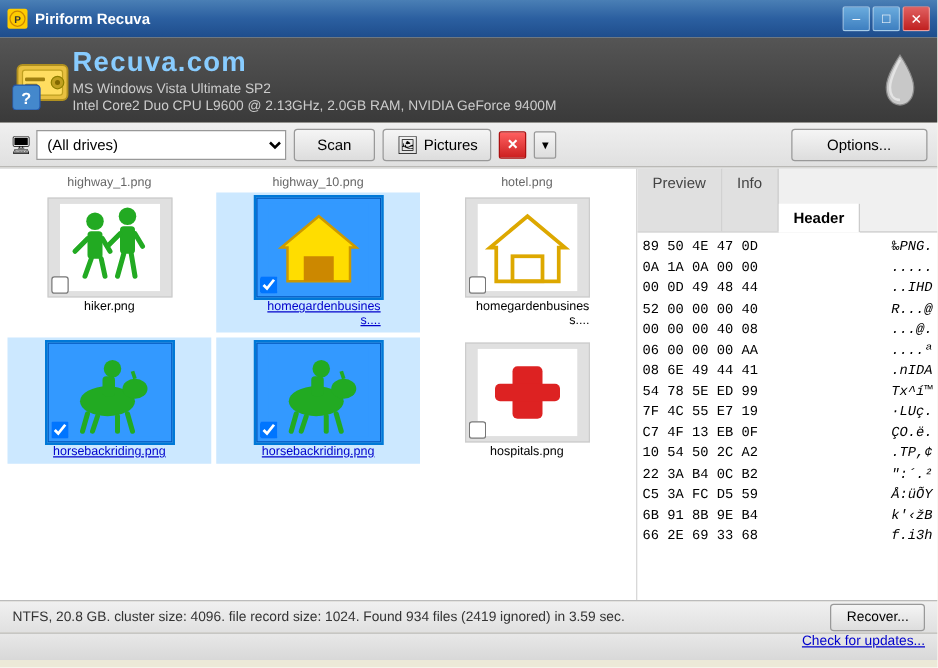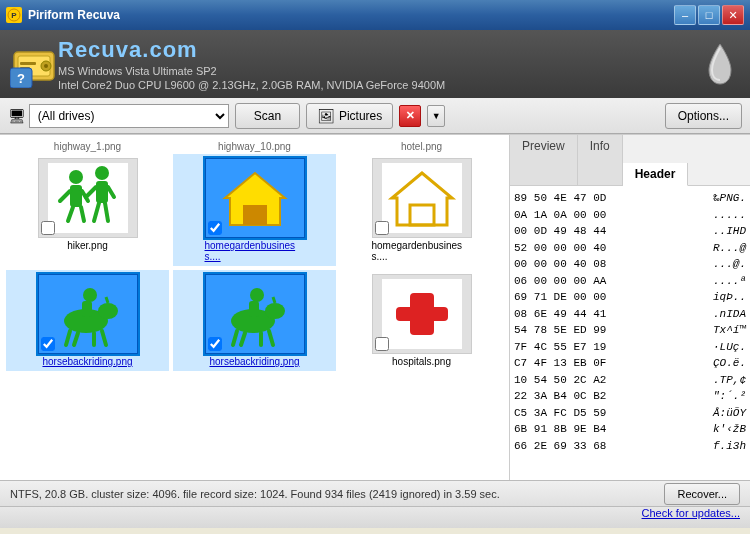--- a/index.html
+++ b/index.html
@@ -80,21 +80,21 @@
     }
     .dropdown-arrow-btn {
       width: 18px; height: 22px;
       background: linear-gradient(to bottom, #f5f5f5, #dddddd);
       border: 1px solid #999; border-radius: 2px;
       font-size: 9px; cursor: pointer;
       display: flex; align-items: center; justify-content: center;
     }
     .toolbar-spacer { flex: 1; }
     .options-btn {
-      height: 26px; padding: 0 12px;
+      height: 26px; padding: 0 28px;
       background: linear-gradient(to bottom, #f5f5f5, #dddddd);
       border: 1px solid #999; border-radius: 3px;
       font-size: 12px; cursor: pointer;
     }
 
     
     .main-content {
       display: flex;
       height: calc(534px - 30px - 68px - 36px - 28px - 26px);
       background: white;
@@ -130,21 +130,21 @@
       display: flex; align-items: center; justify-content: center;
       background: #e0e0e0; border: 1px solid #ccc;
       position: relative; overflow: hidden;
     }
     .file-thumb.selected-bg { background: #3399ff; border-color: #0055bb; }
     .file-checkbox {
       position: absolute; bottom: 2px; left: 2px;
       width: 14px; height: 14px;
     }
     .file-label {
-      font-size: 10px; text-align: left; max-width: 100px;
+      font-size: 10px; text-align: right; max-width: 100px;
       word-break: break-all; margin-top: 2px;
       color: #000;
     }
     .file-label.selected-label { color: #0000cc; text-decoration: underline; }
 
     
     .right-panel {
       width: 240px;
       display: flex;
       flex-direction: column;
@@ -449,24 +449,20 @@
         </div>
       <div class="hex-row">
           <span class="hex-bytes">00 00 00 40 08</span>
           <span class="hex-chars">...@.</span>
         </div>
       <div class="hex-row">
           <span class="hex-bytes">06 00 00 00 AA</span>
           <span class="hex-chars">....ª</span>
         </div>
       <div class="hex-row">
-          <span class="hex-bytes">69 71 DE 00 00</span>
-          <span class="hex-chars">iqÞ..</span>
-        </div>
-      <div class="hex-row">
           <span class="hex-bytes">08 6E 49 44 41</span>
           <span class="hex-chars">.nIDA</span>
         </div>
       <div class="hex-row">
           <span class="hex-bytes">54 78 5E ED 99</span>
           <span class="hex-chars">Tx^í™</span>
         </div>
       <div class="hex-row">
           <span class="hex-bytes">7F 4C 55 E7 19</span>
           <span class="hex-chars">∙LUç.</span>

